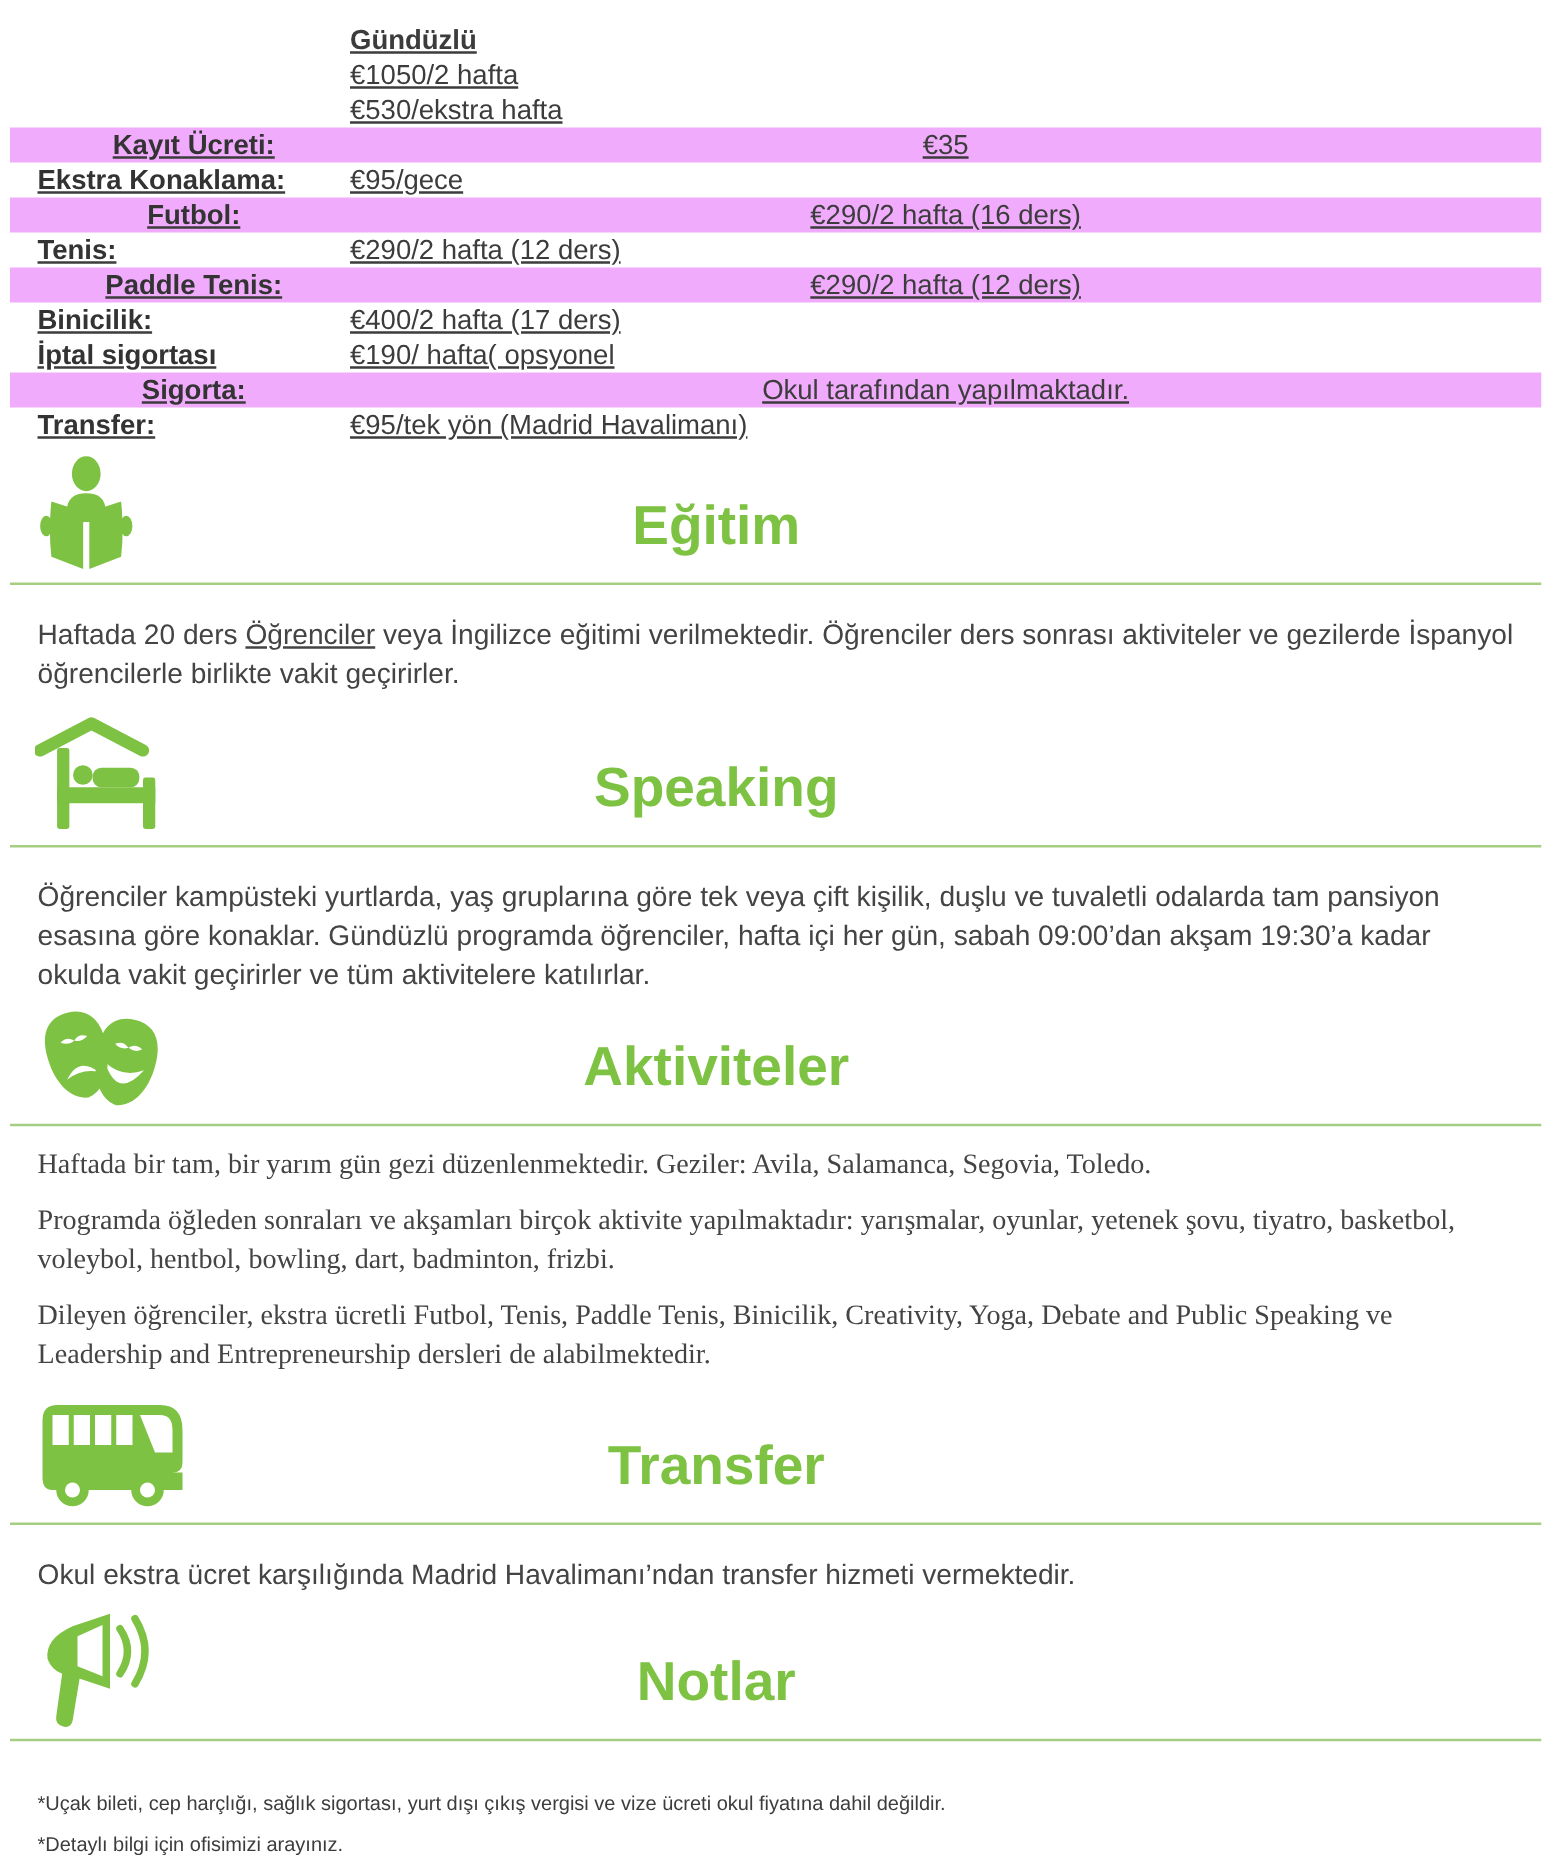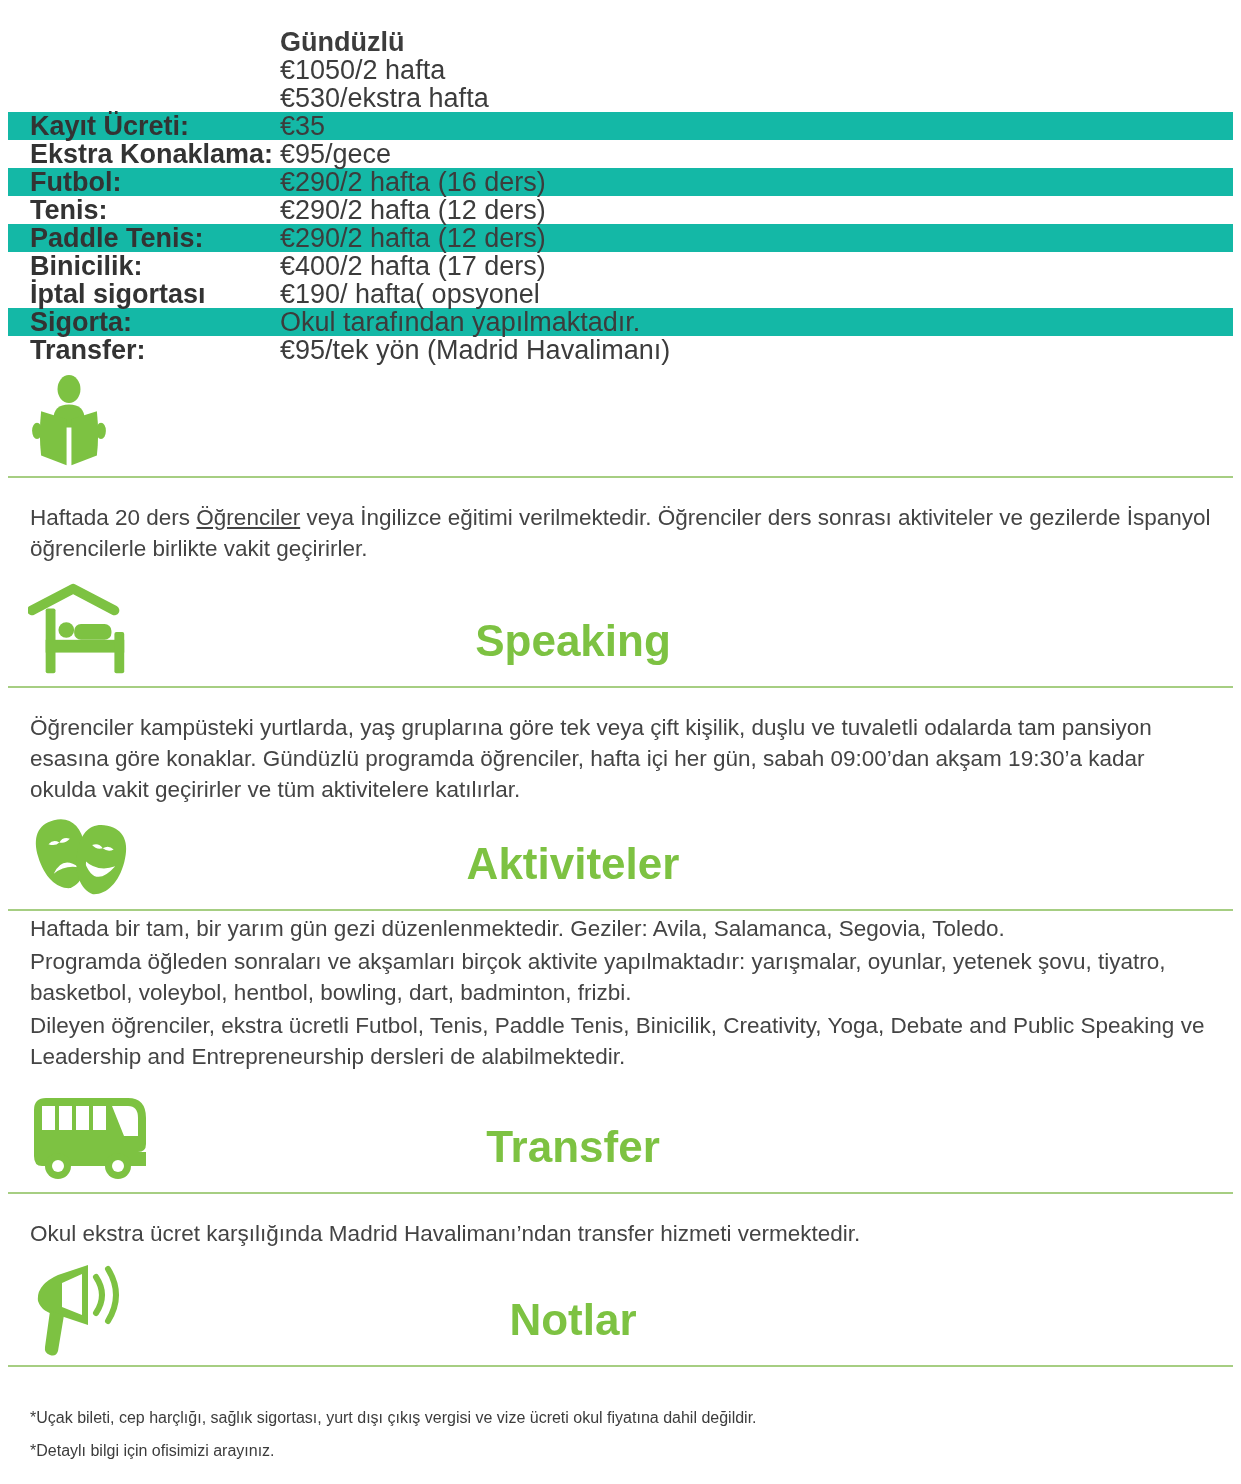--- a/index.html
+++ b/index.html
@@ -2,42 +2,42 @@
 <html><head>
 <meta charset="utf-8">
 <style>
   html,body{margin:0;padding:0;background:#ffffff;}
   body{
     width:1241px;height:1484px;position:relative;overflow:hidden;
     font-family:"Liberation Sans","DejaVu Sans",sans-serif;
     color:#3c3c3c;-webkit-font-smoothing:antialiased;
   }
   
-  .price-table{padding-top:28px;font-size:27px;}
+  .price-table{padding-top:18px;font-size:22px;text-decoration:underline;}
   .phead{padding:0 0 0 280px;line-height:28px;}
   .phead .ptitle{font-weight:bold;}
   .prow{display:flex;margin:0 8px;padding:2px 0 2px 22px;line-height:24px;}
-  .prow.hl{background:#14b8a6;}
+  .prow.hl{background:#f0abfc;text-align:center;}
   .plabel{width:250px;font-weight:bold;flex:none;color:#333;}
   .pvalue{flex:1;}
   
   .section-head{position:relative;margin:8px 8px 0 8px;border-bottom:2px solid #A6CE82;}
   .section-head .icon-box{position:absolute;left:20px;bottom:8px;}
   .section-title{
     position:absolute;left:0;bottom:20px;width:1130px;text-align:center;
     font-size:44px;font-weight:bold;color:#7DC242;letter-spacing:0px;
   }
   .sh-egitim{height:104px;}
   .sh-konaklama{height:106px;margin-top:16px;}
   .sh-aktiviteler{height:92px;margin-top:12px;}
   .sh-transfer{height:104px;margin-top:16px;}
   .sh-notlar{height:100px;margin-top:16px;}
   
   .para{margin:24px 30px 0 30px;font-size:22.5px;line-height:31px;color:#444;}
-  .para.tight{margin-top:2px;}
+  .para.tight{margin-top:14px;font-family:Liberation Serif, serif;}
   .u{text-decoration:underline;}
   .notes{margin:34px 30px 0 30px;font-size:16px;line-height:33px;color:#3c3c3c;}
   .note-line{white-space:nowrap;}
   svg{display:block;}
 </style>
 </head>
 <body>
 
 <div class="price-table">
   <div class="phead">
@@ -88,20 +88,21 @@
   <span class="icon-box">
     <svg width="82" height="94" viewBox="0 0 100 112" fill="#7DC242" xmlns="http://www.w3.org/2000/svg">
       <ellipse cx="50" cy="17" rx="14" ry="17"></ellipse>
       <path d="M31,54 Q31,36 50,36 Q69,36 69,54 L69,64 L31,64 Z"></path>
       <ellipse cx="11" cy="68" rx="6" ry="10"></ellipse>
       <ellipse cx="89" cy="68" rx="6" ry="10"></ellipse>
       <path d="M16,44 L47,54 L47,110 L16,98 Q13,72 16,44 Z"></path>
       <path d="M84,44 L53,54 L53,110 L84,98 Q87,72 84,44 Z"></path>
     </svg>
   </span>
+  <div class="section-title">Eğitim</div>
 </div>
 <div class="para"><span>Haftada 20 ders </span><span class="u">Öğrenciler</span><span> veya İngilizce eğitimi verilmektedir. Öğrenciler ders sonrası aktiviteler ve gezilerde İspanyol öğrencilerle birlikte vakit geçirirler.</span></div>
 
 <div class="section-head sh-konaklama">
   <span class="icon-box">
     <svg width="108" height="96" viewBox="0 0 110 96" fill="#7DC242" xmlns="http://www.w3.org/2000/svg">
       <path d="M4,28 L46,6 L88,28" fill="none" stroke="#7DC242" stroke-width="10" stroke-linecap="round" stroke-linejoin="round"></path>
       <rect x="18" y="26" width="10" height="66" rx="2"></rect>
       <circle cx="39" cy="48" r="8"></circle>
       <rect x="47" y="42" width="38" height="16" rx="7"></rect>

